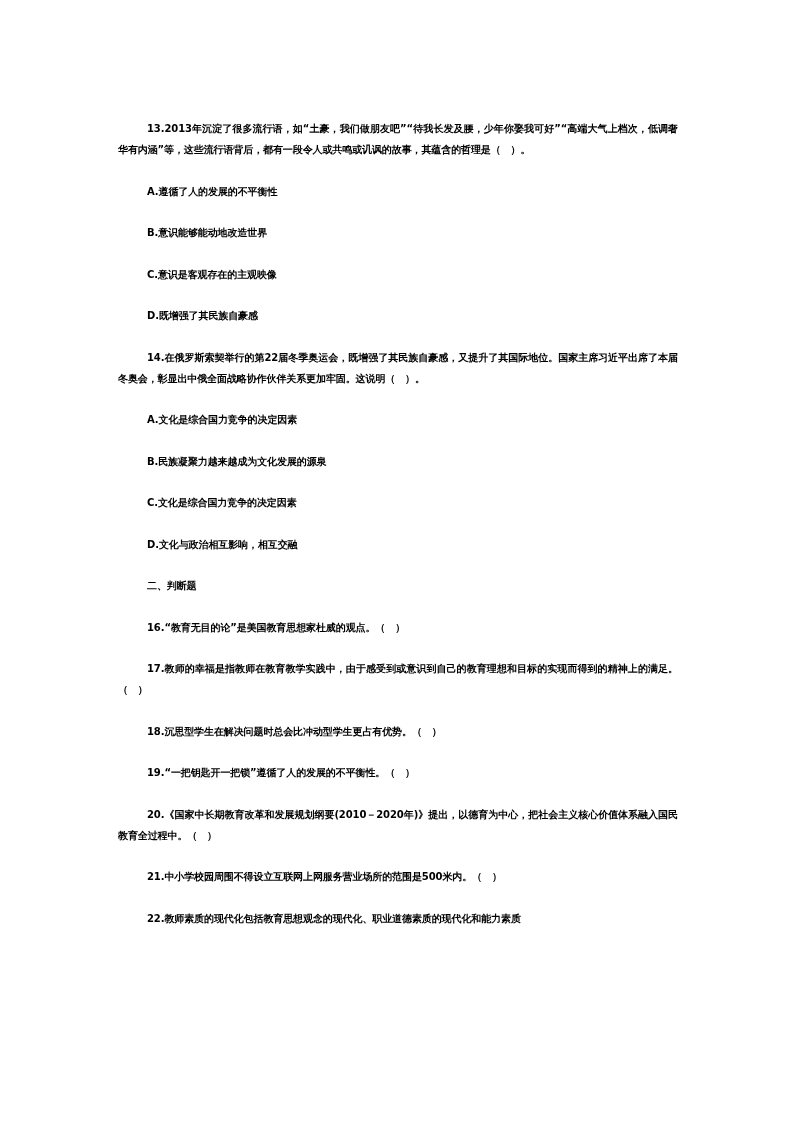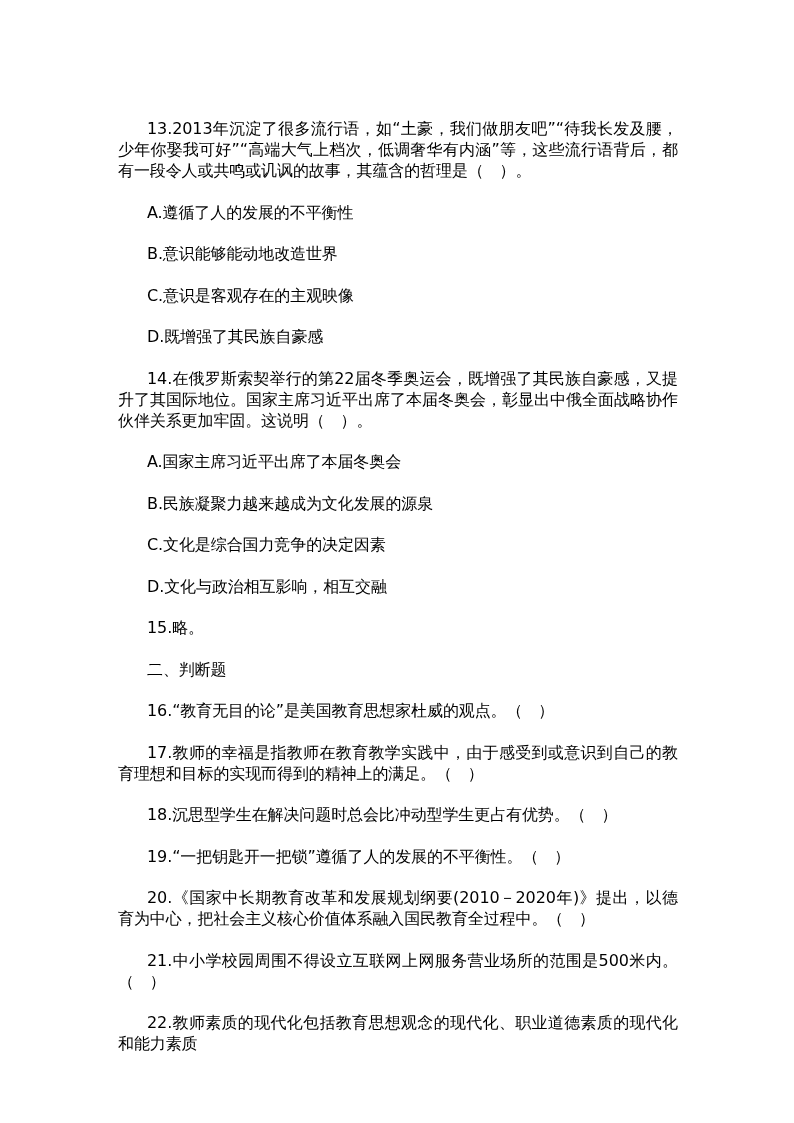--- a/index.html
+++ b/index.html
@@ -15,47 +15,47 @@
       font-family: "DejaVu Sans", "Liberation Sans", sans-serif;
       color: #000000;
     }
     .page {
       position: absolute;
       left: 118px;
       top: 118px;
       width: 560px;
     }
     .para {
-      font-size: 16px;
+      font-size: 10px;
       line-height: 21px;
       margin: 0 0 20.5px 0;
       text-indent: 29px;
       text-align: justify;
       letter-spacing: -0.1px;
       white-space: normal;
+      font-weight: bold;
     }
     .para.opt {
       text-indent: 29px;
     }
   </style>
 </head>
 <body>
 
 <div class="page">
   <p class="para">13.2013年沉淀了很多流行语，如“土豪，我们做朋友吧”“待我长发及腰，少年你娶我可好”“高端大气上档次，低调奢华有内涵”等，这些流行语背后，都有一段令人或共鸣或讥讽的故事，其蕴含的哲理是（　）。</p>
   <p class="para opt">A.遵循了人的发展的不平衡性</p>
   <p class="para opt">B.意识能够能动地改造世界</p>
   <p class="para opt">C.意识是客观存在的主观映像</p>
   <p class="para opt">D.既增强了其民族自豪感</p>
   <p class="para">14.在俄罗斯索契举行的第22届冬季奥运会，既增强了其民族自豪感，又提升了其国际地位。国家主席习近平出席了本届冬奥会，彰显出中俄全面战略协作伙伴关系更加牢固。这说明（　）。</p>
-  <p class="para opt">A.国家主席习近平出席了本届冬奥会</p>
+  <p class="para opt">A.文化是综合国力竞争的决定因素</p>
   <p class="para opt">B.民族凝聚力越来越成为文化发展的源泉</p>
   <p class="para opt">C.文化是综合国力竞争的决定因素</p>
   <p class="para opt">D.文化与政治相互影响，相互交融</p>
-  <p class="para">15.略。</p>
   <p class="para">二、判断题</p>
   <p class="para">16.“教育无目的论”是美国教育思想家杜威的观点。（　）</p>
   <p class="para">17.教师的幸福是指教师在教育教学实践中，由于感受到或意识到自己的教育理想和目标的实现而得到的精神上的满足。（　）</p>
   <p class="para">18.沉思型学生在解决问题时总会比冲动型学生更占有优势。（　）</p>
   <p class="para">19.“一把钥匙开一把锁”遵循了人的发展的不平衡性。（　）</p>
   <p class="para">20.《国家中长期教育改革和发展规划纲要(2010－2020年)》提出，以德育为中心，把社会主义核心价值体系融入国民教育全过程中。（　）</p>
   <p class="para">21.中小学校园周围不得设立互联网上网服务营业场所的范围是500米内。（　）</p>
   <p class="para">22.教师素质的现代化包括教育思想观念的现代化、职业道德素质的现代化和能力素质</p>
 </div>
 

